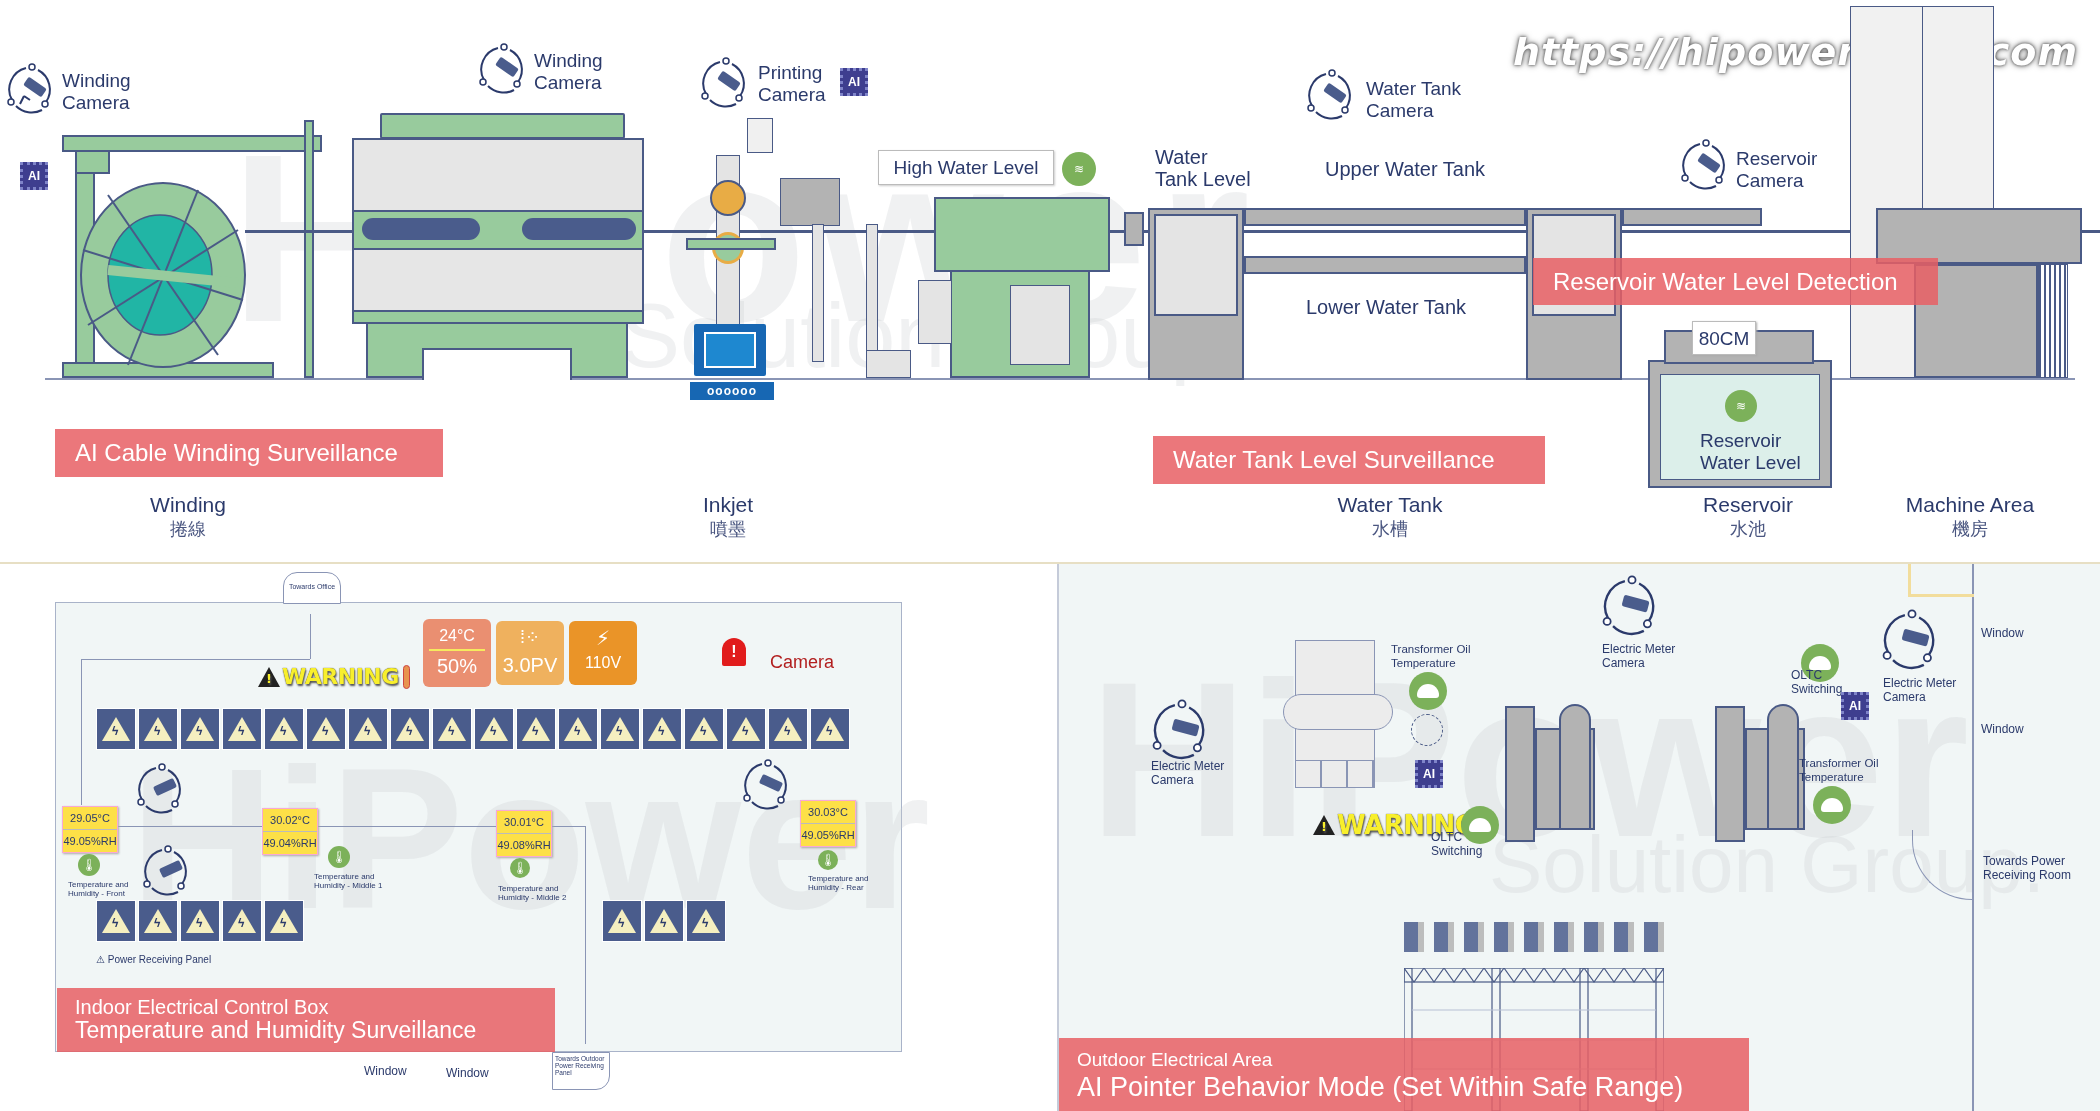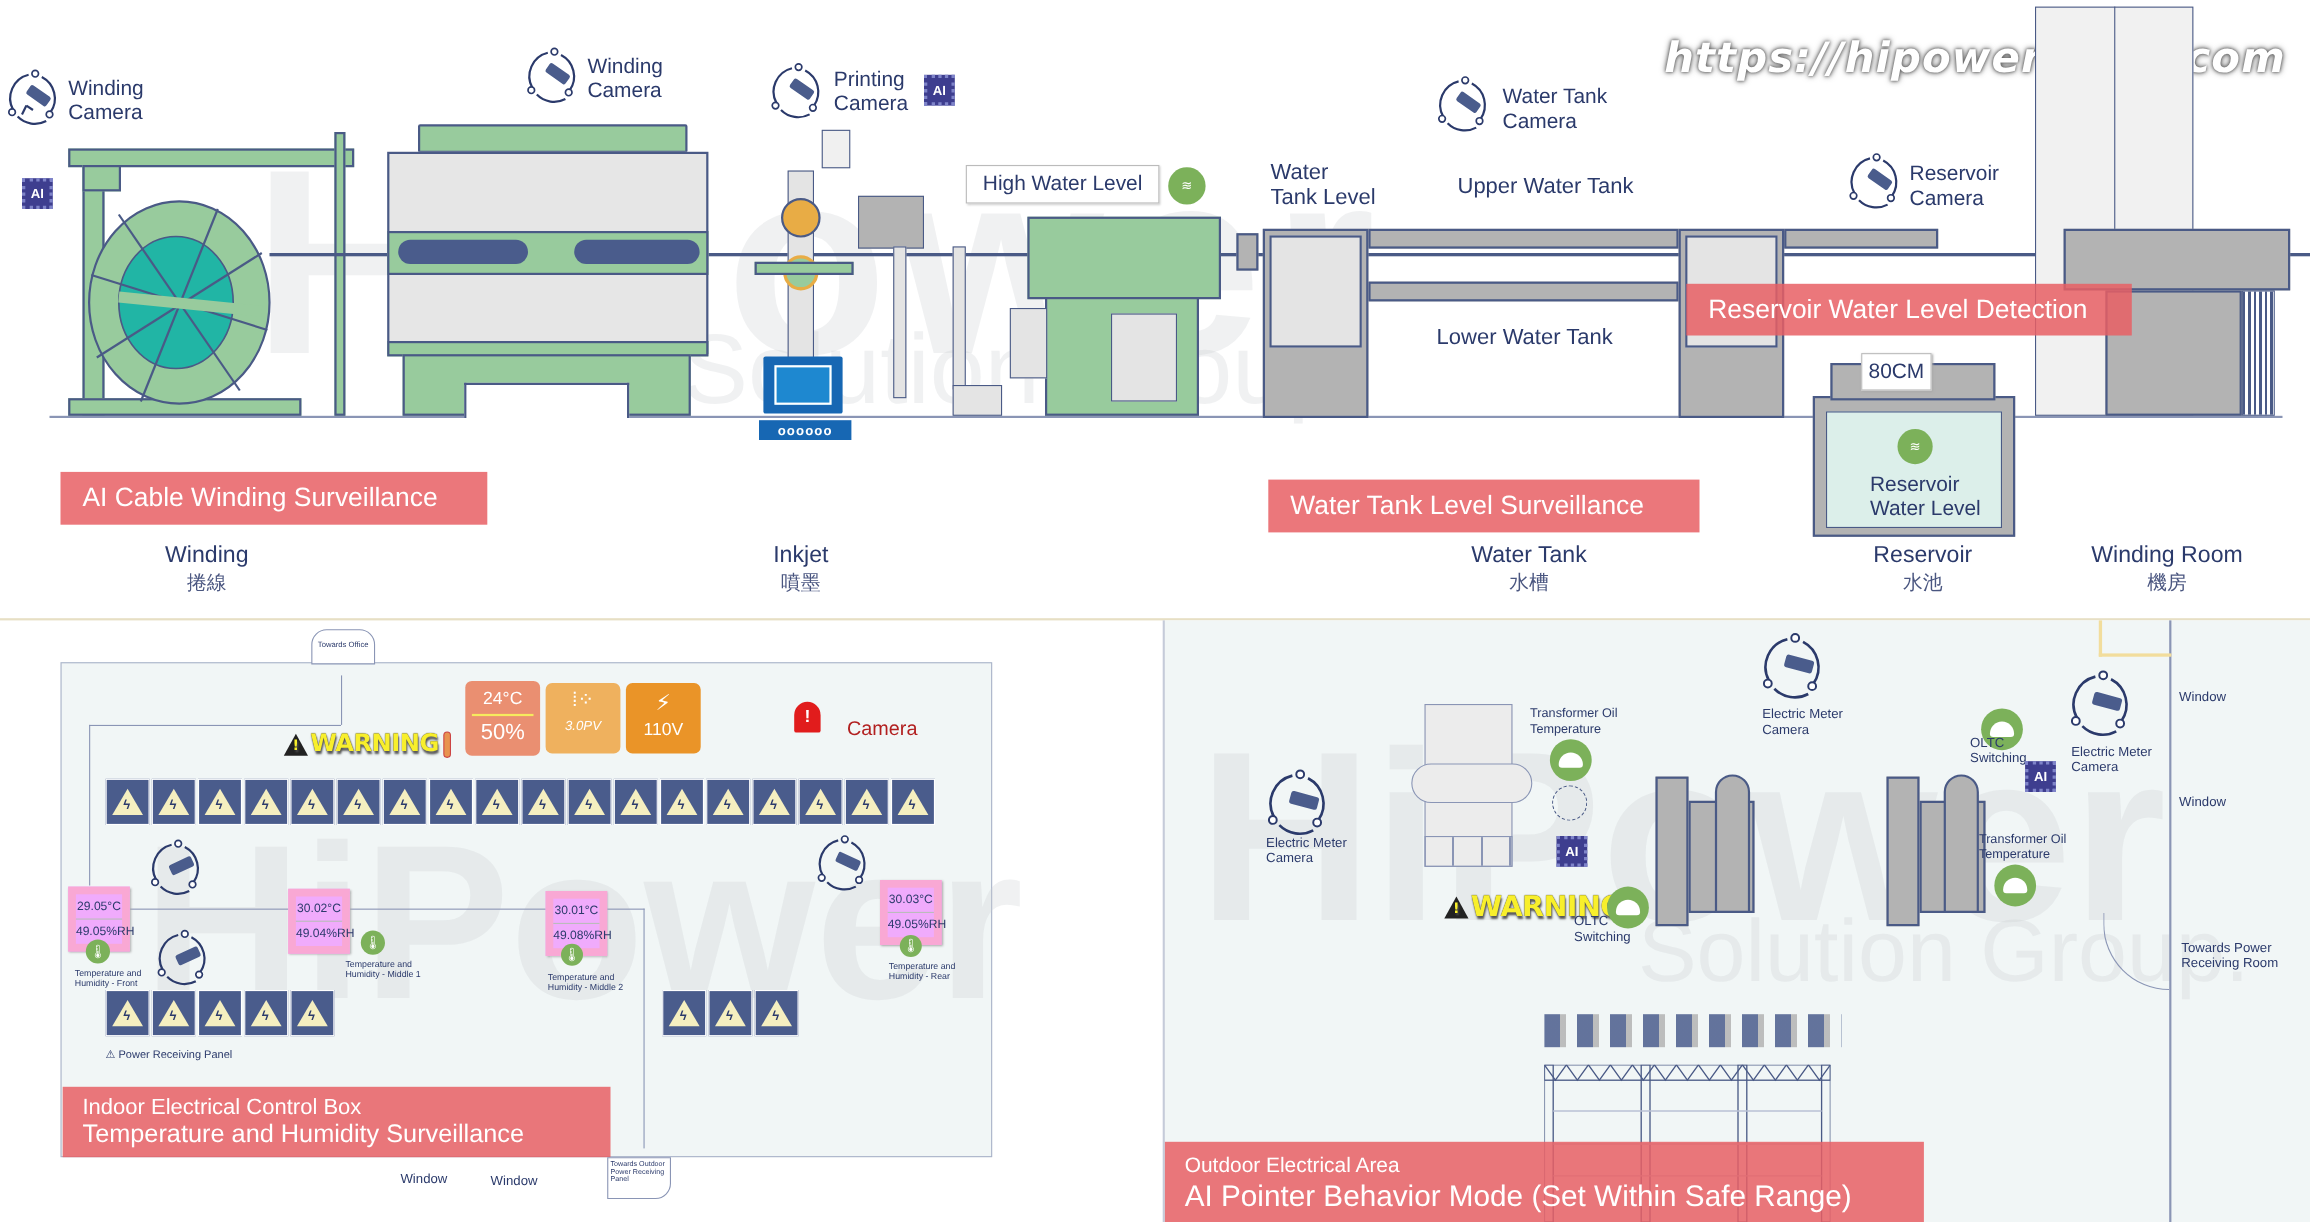--- a/index.html
+++ b/index.html
@@ -13,21 +13,21 @@
   .zone .zh { font-size: 18px; color: #4a5680; }
   .green { background: #98cb9d; border: 2px solid #4a5a86; }
   .grey { background: #b3b3b3; border: 2px solid #4a5a86; }
   .lgrey { background: #e4e4e4; border: 2px solid #4a5a86; }
   .watermark { position: absolute; font-weight: bold; color: rgba(200, 205, 210, 0.28); pointer-events: none; white-space: nowrap; }
   .url { position: absolute; right: 22px; top: 30px; font-size: 38px; font-weight: bold; font-style: italic; color: #fff; text-shadow: 0 0 6px #666, 0 0 3px #444; letter-spacing: 1px; font-family: "DejaVu Sans", sans-serif; }
   .panel { position: absolute; background: #f1f6f6; border: 1.5px solid #a9b3c9; }
   .hv { position: absolute; width: 40px; height: 42px; background: #4a5c8c; border: 1px solid #fff; display: flex; align-items: center; justify-content: center; }
   .hv .tri { width: 0; height: 0; border-left: 14px solid transparent; border-right: 14px solid transparent; border-bottom: 24px solid #f5efc0; position: relative; }
   .hv .bolt { position: absolute; left: -4px; top: 7px; font-size: 12px; color: #2b3a6b; font-weight: bold; }
-  .sensor-box { position: absolute; width: 56px; background: #f0abfc; border: 7px solid #f9a8d4; box-shadow: 1px 1px 2px #aaa; font-size: 11px; text-align: center; color: #2b3a6b; line-height: 22px; }
+  .sensor-box { position: absolute; width: 56px; background: #fde047; border: 1px solid #f9a8d4; box-shadow: 1px 1px 2px #aaa; font-size: 11px; text-align: center; color: #2b3a6b; line-height: 22px; }
   .sensor-box div + div { border-top: 1px solid #bbb; }
   .gdot { position: absolute; border-radius: 50%; background: #7cb15a; display: flex; align-items: center; justify-content: center; color: #fff; font-size: 12px; }
   .tiny { position: absolute; font-size: 8px; line-height: 9px; color: #2b3a6b; }
   .warn { position: absolute; font-weight: bold; color: #f8ef2c; font-size: 22px; text-shadow: 1px 2px 2px #555, 0 0 1px #000; font-family: "DejaVu Sans", sans-serif; letter-spacing: -0.5px; display: flex; align-items: center; }
   .warn .wtri { width: 0; height: 0; border-left: 11px solid transparent; border-right: 11px solid transparent; border-bottom: 20px solid #222; position: relative; margin-right: 2px; }
   .warn .wtri::after { content: "!"; position: absolute; left: -3px; top: 4px; font-size: 13px; color: #f8ef2c; }
   .tile { position: absolute; border-radius: 6px; color: #fff; text-align: center; }
   .ai { position: absolute; width: 28px; height: 28px; background: #3e3e8f; border: 3px dotted #7f84c9; color: #fff; font-size: 12px; font-weight: bold; display: flex; align-items: center; justify-content: center; }
   .cam { position: absolute; }
   .gauge { position: absolute; width: 38px; height: 38px; border-radius: 50%; background: #7cb15a; display: flex; align-items: center; justify-content: center; }
@@ -213,21 +213,21 @@
   </div>
   <div class="zone" style="left:1330px;top:493px;width:120px;">
     <div>Water Tank</div>
     <div class="zh">水槽</div>
   </div>
   <div class="zone" style="left:1688px;top:493px;width:120px;">
     <div>Reservoir</div>
     <div class="zh">水池</div>
   </div>
   <div class="zone" style="left:1885px;top:493px;width:170px;">
-    <div>Winding Room</div>
+    <div>Machine Area</div>
     <div class="zh">機房</div>
   </div>
 </div>
 
 <div class="abs" style="left:0;top:562px;width:2100px;height:2px;background:#e7dfc4;"></div>
 
 <div class="abs" style="left:0;top:564px;width:1058px;height:547px;">
   <div class="panel" style="left:55px;top:38px;width:847px;height:450px;"></div>
   <div class="watermark" style="left:130px;top:160px;font-size:200px;">HiPower</div>
 
@@ -239,21 +239,21 @@
     <span style="display:inline-block;width:7px;height:24px;background:#e8934f;border-radius:4px;margin-left:4px;border:1px solid #c44;"></span>
   </div>
 
   <div class="tile" style="left:423px;top:55px;width:68px;height:68px;background:#ea8f71;">
     <div style="font-size:16px;margin-top:8px;">24°C</div>
     <div style="height:2px;background:#f6ea5e;margin:4px 6px;"></div>
     <div style="font-size:20px;">50%</div>
   </div>
   <div class="tile" style="left:496px;top:57px;width:68px;height:64px;background:#efb15e;">
     <div style="font-size:18px;margin-top:5px;">⁞⁘</div>
-    <div style="font-size:12px;margin-top:6px;font-style:italic;">3.0PV</div>
+    <div style="font-size:20px;margin-top:6px;">3.0PV</div>
   </div>
   <div class="tile" style="left:569px;top:57px;width:68px;height:64px;background:#ea9428;">
     <div style="font-size:20px;margin-top:5px;">⚡</div>
     <div style="font-size:16px;margin-top:4px;">110V</div>
   </div>
 
   <div class="abs" style="left:722px;top:74px;width:24px;height:28px;background:#e11c1c;border-radius:12px 12px 2px 2px;color:#fff;font-weight:bold;text-align:center;line-height:28px;">!</div>
   <div class="abs" style="left:770px;top:88px;font-size:18px;color:#b21f1f;">Camera</div>
 
   <div id="hv-row-top">

